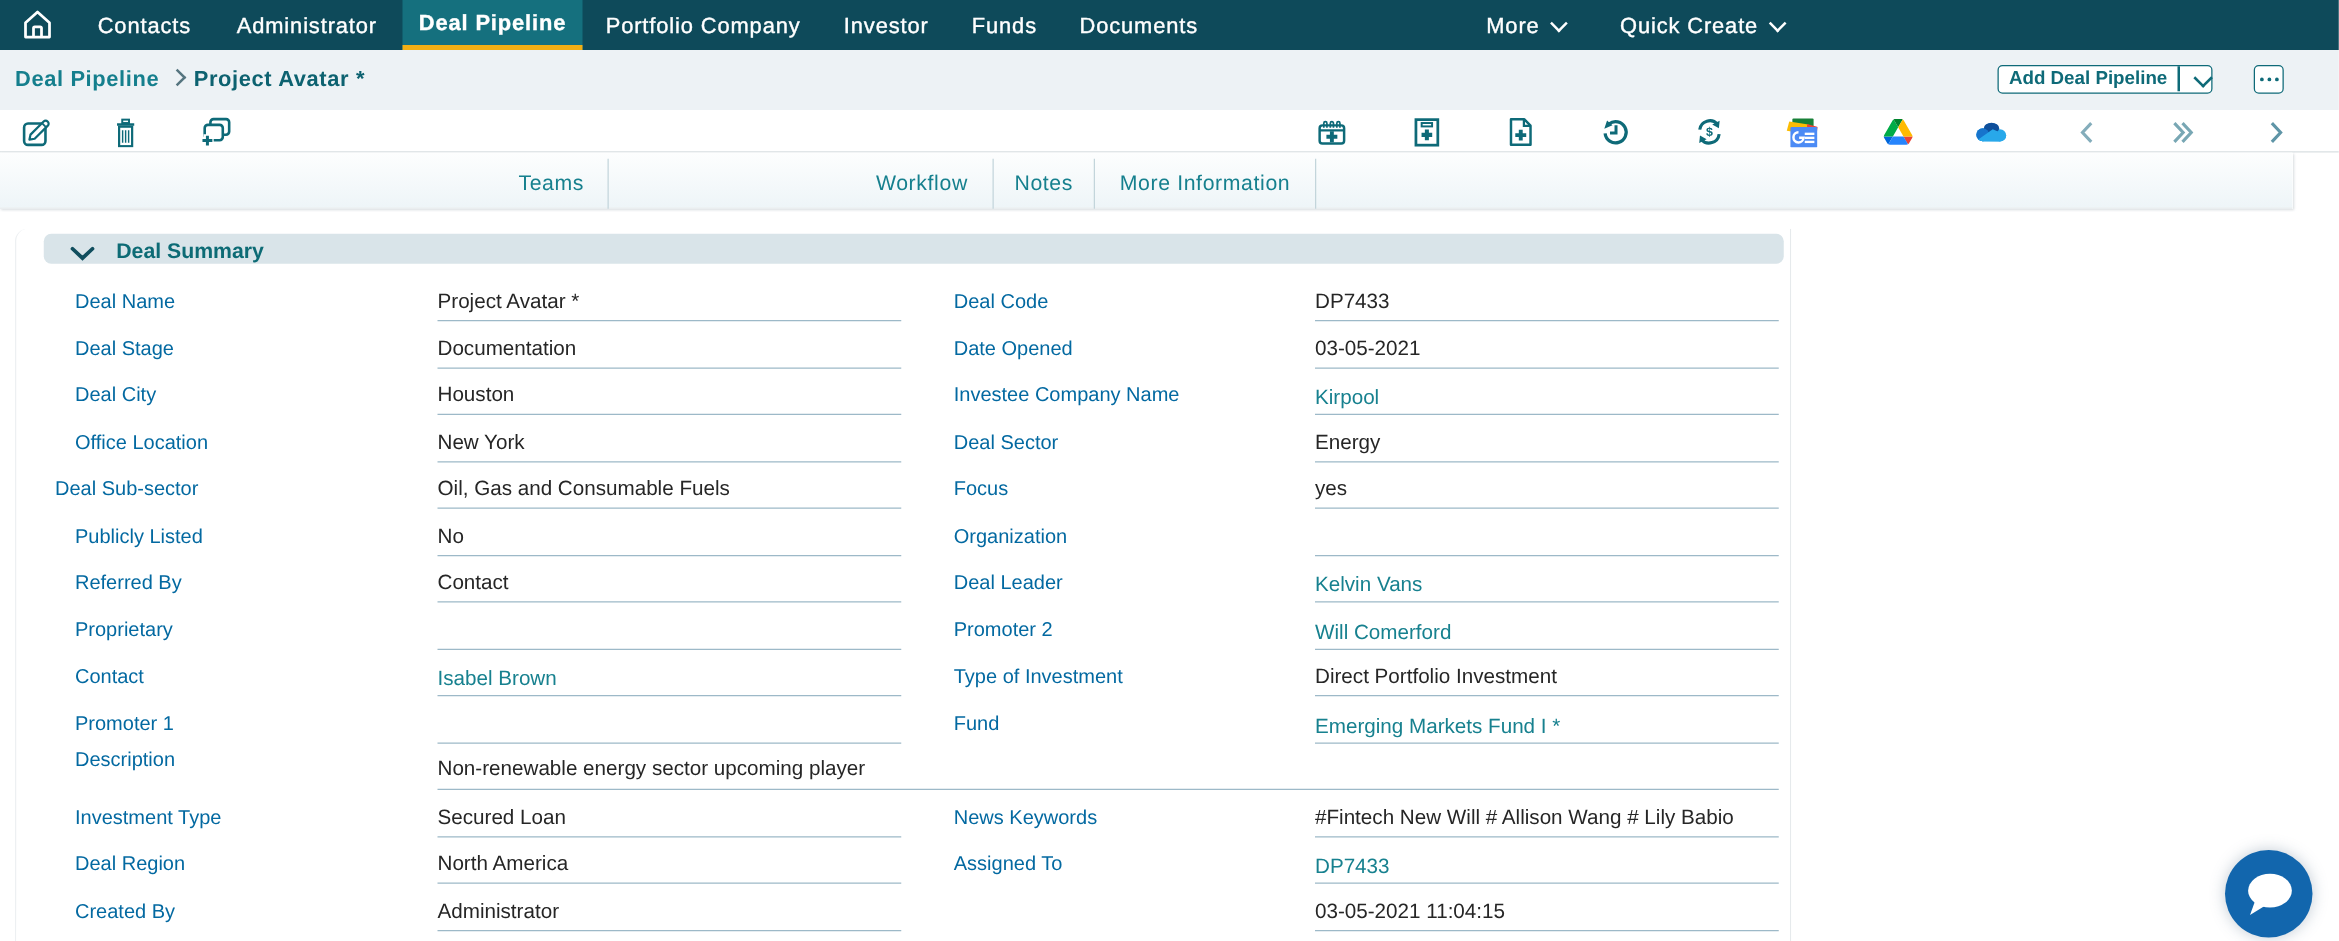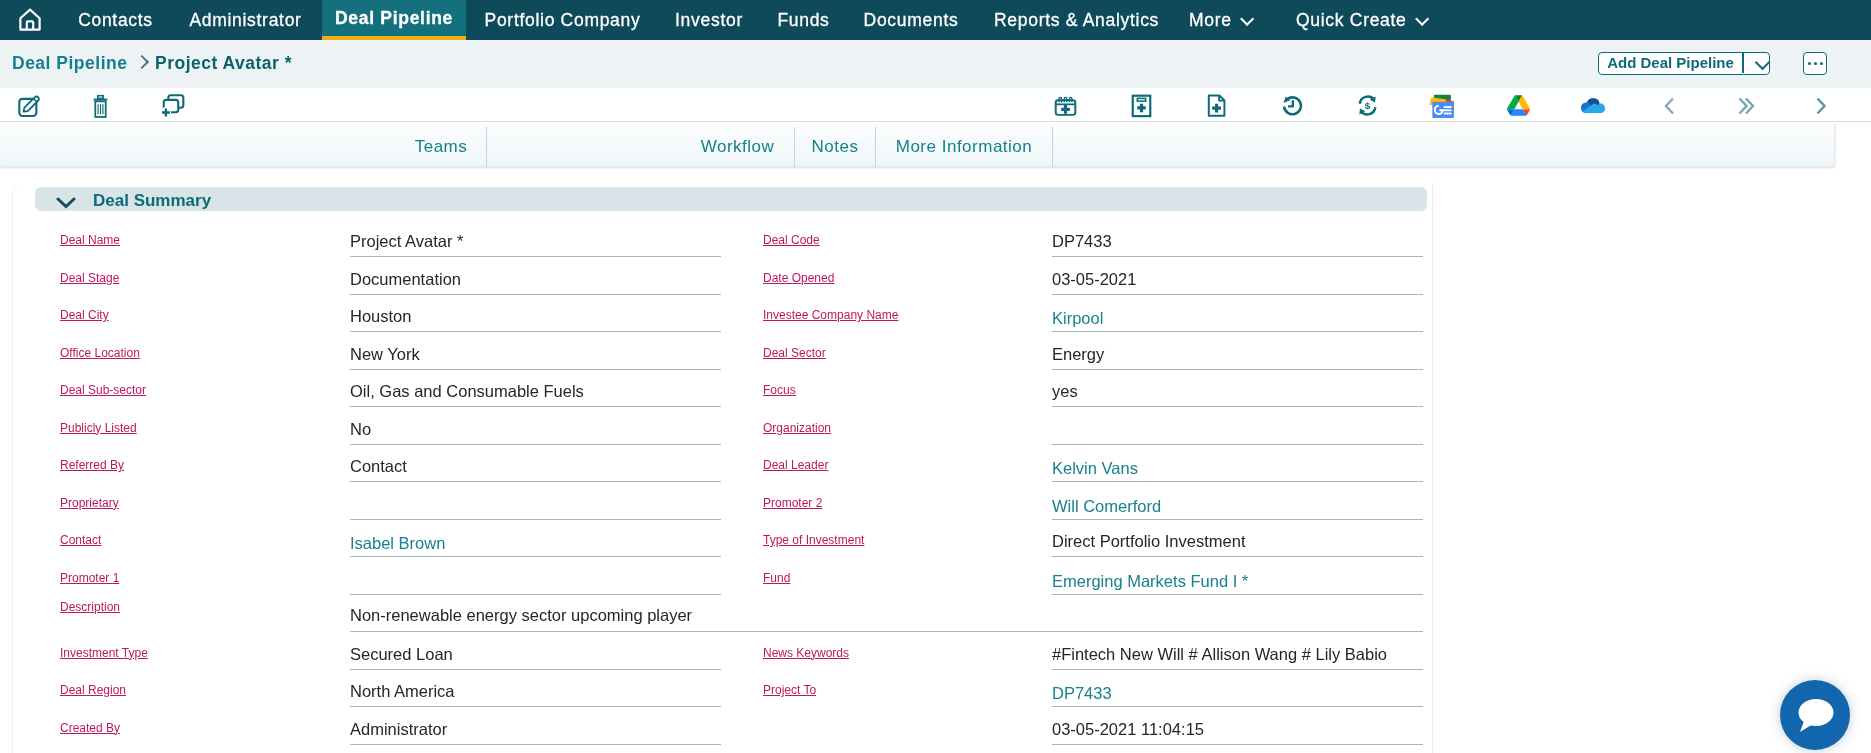--- a/index.html
+++ b/index.html
@@ -35,42 +35,41 @@
 .tab { position:absolute; top:5px; height:40px; line-height:40px; text-align:center;
   font-size:17px; letter-spacing:0.5px; color:#16808e; border-right:1px solid #c3d5db; }
 .tabactive { position:absolute; left:13px; top:5px; width:170px; height:40px; text-align:center;
   line-height:35px; font-size:17px; letter-spacing:0.2px; font-weight:bold; color:#0d6473;
   background:linear-gradient(180deg,#ddeff7 0%, #c4e0ec 60%, #abcfdf 100%);
   border-bottom:5px solid #f2ac0e; border-radius:2px 2px 0 0; }
 .content { position:absolute; left:0; top:170px; width:1871px; height:583px; background:#fff; }
 .summary { position:absolute; left:35px; top:17px; width:1392px; height:24px; background:#d9e4e9;
   border-radius:6px; }
 .summary .txt { position:absolute; left:58px; top:4px; font-size:17px; font-weight:bold; color:#0d6b75; }
-.lbl { position:absolute; font-size:12px; color:#be185d; white-space:nowrap;text-decoration:underline; }
+.lbl { position:absolute; font-size:16px; color:#0369a1; white-space:nowrap; }
 .val { position:absolute; font-size:16.5px; color:#262626; white-space:nowrap; }
 .val a { color:#17818f; text-decoration:none; display:inline-block; transform:translateY(2px); }
 .uline { position:absolute; height:1px; background:#9db9c8; }
 .chatbtn { position:absolute; left:1780px; top:680px; width:70px; height:70px; border-radius:50%;
   background:#1266ad; box-shadow:0 0 12px rgba(120,140,160,.45); }
 </style>
 </head>
 <body>
 <div class="nav">
   <svg class="homeic" width="26" height="25" viewBox="0 0 26 25">
     <path d="M3.4 11.2 L13 2.6 L22.6 11.2 L22.6 22.6 L3.4 22.6 Z" fill="none" stroke="#fff" stroke-width="2.2" stroke-linejoin="round"></path>
     <path d="M9.8 22.2 L9.8 15.4 A1 1 0 0 1 10.8 14.4 L15.2 14.4 A1 1 0 0 1 16.2 15.4 L16.2 22.2" fill="none" stroke="#fff" stroke-width="2.2"></path>
   </svg>
   <div class="item" style="left:78px;width:75px;">Contacts</div>
   <div class="item" style="left:186px;width:119px;">Administrator</div>
   <div class="item active" style="left:322px;width:144px;">Deal Pipeline</div>
   <div class="item" style="left:483px;width:159px;">Portfolio Company</div>
   <div class="item" style="left:675px;width:68px;">Investor</div>
   <div class="item" style="left:777px;width:53px;">Funds</div>
   <div class="item" style="left:862px;width:98px;">Documents</div>
-  <div class="item" style="left:994px;width:164px;">Reports &amp; Analytics</div>
   <div class="item" style="left:1189px;width:49px;">More<span class="chev"></span></div>
   <div class="item" style="left:1296px;width:108px;">Quick Create<span class="chev"></span></div>
 </div>
 <div class="crumbrow">
   <div class="crumb1">Deal Pipeline</div>
   <div class="crumbsep"></div>
   <div class="crumb2">Project Avatar *</div>
   <div class="addbtn">
     <div class="txt">Add Deal Pipeline</div>
     <div class="divider"></div>
@@ -198,21 +197,21 @@
       <div class="uline" style="left:350px;top:161px;width:371px;"></div>
       <div class="lbl" style="left:763px;top:138px;">Investee Company Name</div>
       <div class="val" style="left:1052px;top:137px;"><a>Kirpool</a></div>
       <div class="uline" style="left:1052px;top:161px;width:371px;"></div>
       <div class="lbl" style="left:60px;top:175.5px;">Office Location</div>
       <div class="val" style="left:350px;top:174.5px;">New York</div>
       <div class="uline" style="left:350px;top:198.5px;width:371px;"></div>
       <div class="lbl" style="left:763px;top:175.5px;">Deal Sector</div>
       <div class="val" style="left:1052px;top:174.5px;">Energy</div>
       <div class="uline" style="left:1052px;top:198.5px;width:371px;"></div>
-      <div class="lbl" style="left:60px;top:213px;text-align:right;">Deal Sub-sector</div>
+      <div class="lbl" style="left:44px;top:213px;text-align:right;">Deal Sub-sector</div>
       <div class="val" style="left:350px;top:212px;">Oil, Gas and Consumable Fuels</div>
       <div class="uline" style="left:350px;top:236px;width:371px;"></div>
       <div class="lbl" style="left:763px;top:213px;">Focus</div>
       <div class="val" style="left:1052px;top:212px;">yes</div>
       <div class="uline" style="left:1052px;top:236px;width:371px;"></div>
       <div class="lbl" style="left:60px;top:250.5px;">Publicly Listed</div>
       <div class="val" style="left:350px;top:249.5px;">No</div>
       <div class="uline" style="left:350px;top:273.5px;width:371px;"></div>
       <div class="lbl" style="left:763px;top:250.5px;">Organization</div>
       <div class="val" style="left:1052px;top:249.5px;"></div>
@@ -246,21 +245,21 @@
       <div class="uline" style="left:350px;top:461px;width:1073px;"></div>
       <div class="lbl" style="left:60px;top:475.5px;">Investment Type</div>
       <div class="val" style="left:350px;top:474.5px;">Secured Loan</div>
       <div class="uline" style="left:350px;top:498.5px;width:371px;"></div>
       <div class="lbl" style="left:763px;top:475.5px;">News Keywords</div>
       <div class="val" style="left:1052px;top:474.5px;">#Fintech New Will # Allison Wang # Lily Babio</div>
       <div class="uline" style="left:1052px;top:498.5px;width:371px;"></div>
       <div class="lbl" style="left:60px;top:513px;">Deal Region</div>
       <div class="val" style="left:350px;top:512px;">North America</div>
       <div class="uline" style="left:350px;top:536px;width:371px;"></div>
-      <div class="lbl" style="left:763px;top:513px;">Project To</div>
+      <div class="lbl" style="left:763px;top:513px;">Assigned To</div>
       <div class="val" style="left:1052px;top:512px;"><a>DP7433</a></div>
       <div class="uline" style="left:1052px;top:536px;width:371px;"></div>
       <div class="lbl" style="left:60px;top:550.5px;">Created By</div>
       <div class="val" style="left:350px;top:549.5px;">Administrator</div>
       <div class="uline" style="left:350px;top:573.5px;width:371px;"></div>
       <div class="lbl" style="left:763px;top:550.5px;margin-top:44px;">Created Time</div>
       <div class="val" style="left:1052px;top:549.5px;">03-05-2021 11:04:15</div>
       <div class="uline" style="left:1052px;top:573.5px;width:371px;"></div>
     </div>
   <div style="position:absolute;left:12px;top:13px;width:1421px;height:570px;border-left:1px solid #edf0f2;border-right:1px solid #e6eaec;border-radius:10px 0 0 0;"></div>

